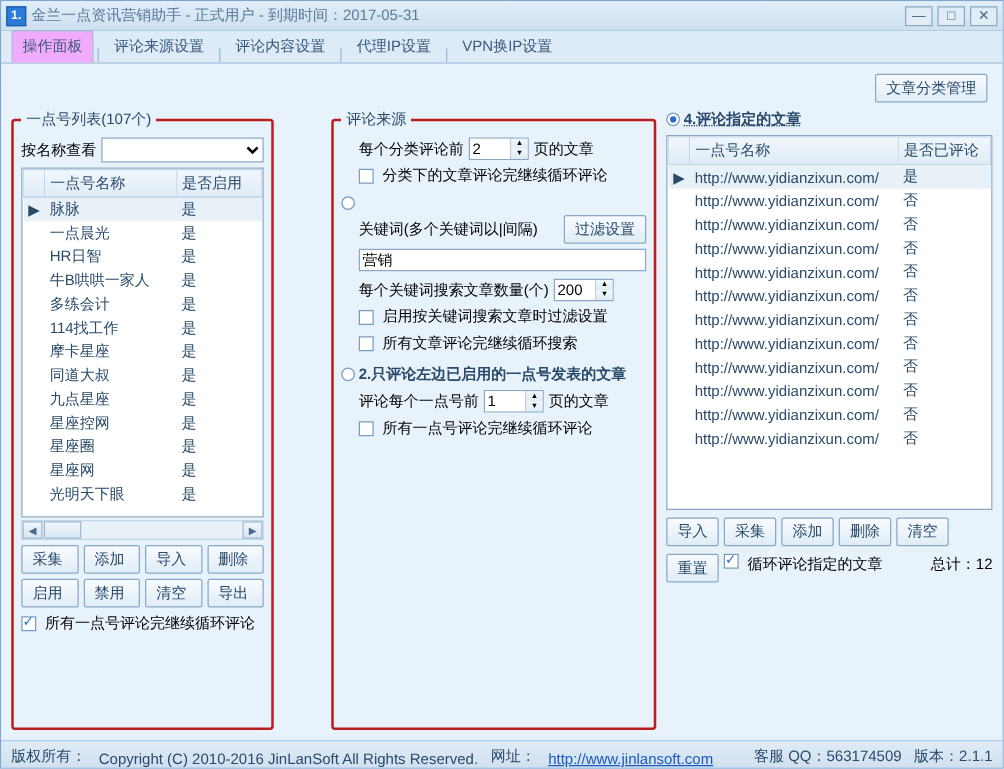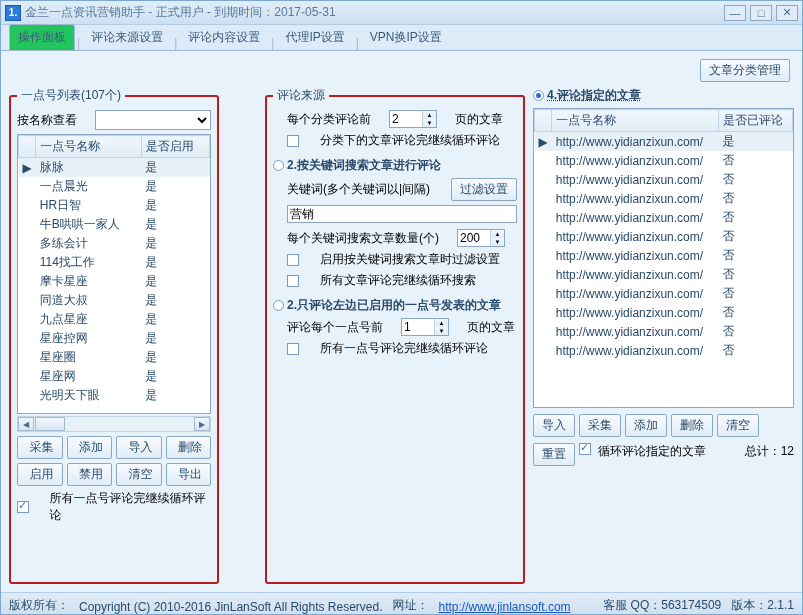--- a/index.html
+++ b/index.html
@@ -5,32 +5,32 @@
 * { box-sizing: border-box; margin: 0; padding: 0; font-family: "Microsoft YaHei", SimSun, sans-serif; font-size: 12px; }
 body { background: #d4e6f4; width: 803px; height: 615px; overflow: hidden; }
 .window { width: 803px; height: 615px; background: linear-gradient(#e8f1fa, #d8e8f5); border: 1px solid #7ba7d0; display: flex; flex-direction: column; }
 .titlebar { height: 24px; background: linear-gradient(#e0eef8, #cde0f0); display: flex; align-items: center; padding: 0 4px; border-bottom: 1px solid #b0cde5; }
 .title-icon { width: 16px; height: 16px; background: #2b7bd8; border: 1px solid #1a5da8; display: flex; align-items: center; justify-content: center; color: #fff; font-weight: bold; font-size: 10px; margin-right: 4px; }
 .title-text { color: #5a7a9a; }
 .win-controls { margin-left: auto; display: flex; gap: 4px; }
 .win-btn { width: 22px; height: 16px; border: 1px solid #8aa8c5; background: #e0ecf6; display: flex; align-items: center; justify-content: center; cursor: pointer; font-size: 11px; color: #4a6a8a; }
 .tabs { height: 26px; display: flex; align-items: flex-end; padding: 0 8px; border-bottom: 1px solid #9cbad5; background: #dcebf7; }
 .tab { padding: 4px 8px; color: #3a5a7a; cursor: pointer; border: 1px solid transparent; border-bottom: none; }
-.tab.active { background: #22c55e; border-color: #9cbad5; border-radius: 3px 3px 0 0; }
+.tab.active { background: #f0abfc; border-color: #9cbad5; border-radius: 3px 3px 0 0; }
 .tab-sep { color: #9cbad5; margin: 0 2px; }
 .content { flex: 1; background: #e8f2fb; padding: 8px; display: flex; flex-direction: column; position: relative; }
 .top-right-btn { position: absolute; top: 8px; right: 12px; }
 .main-row { display: flex; gap: 8px; margin-top: 28px; flex: 1; min-height: 0; }
 fieldset { border: 2px solid #b91c1c; border-radius: 3px; padding: 6px; background: #e8f2fb; }
 legend { padding: 0 4px; color: #2a4a6a; }
 .col-left { width: 210px; display: flex; flex-direction: column; }
 .col-mid { width: 260px; margin-left: 38px; }
 .col-right { flex: 1; }
-.btn { background: linear-gradient(#f8fbfe, #e0ecf6); border: 1px solid #8aa8c5; border-radius: 2px; padding: 2px 8px; cursor: pointer; color: #2a4a6a; min-width: 40px; text-align: right; }
-.row { display: flex; align-items: center; gap: 18px; margin-bottom: 4px; }
+.btn { background: linear-gradient(#f8fbfe, #e0ecf6); border: 1px solid #8aa8c5; border-radius: 2px; padding: 2px 8px; cursor: pointer; color: #2a4a6a; min-width: 40px; text-align: left; }
+.row { display: flex; align-items: center; gap: 4px; margin-bottom: 4px; }
 select, input[type=text], input[type=number] { border: 1px solid #8aa8c5; background: #fff; padding: 1px 2px; font-size: 12px; }
 .table-wrap { border: 1px solid #8aa8c5; background: #fff; height: 280px; overflow: auto; }
 .table-wrap.small { height: 300px; }
 table { width: 100%; border-collapse: collapse; }
 th { background: linear-gradient(#f0f6fc, #e0ecf6); border: 1px solid #c0d5e8; padding: 2px 4px; text-align: left; position: sticky; top: 0; font-weight: normal; color: #2a4a6a; }
 td { padding: 1px 4px; color: #2a4a6a; white-space: nowrap; }
 tr.sel td { background: #e8f0f8; }
 .ptr { width: 10px; }
 .chk { display: inline-block; width: 12px; height: 12px; border: 1px solid #7a9ac0; background: #fff; margin-right: 3px; vertical-align: middle; position: relative; }
 .chk.on::after { content: "✓"; position: absolute; top: -3px; left: 0; font-size: 11px; color: #2a6ad0; }
@@ -205,21 +205,20 @@
           </div>
           <div class="row" style="padding-left:14px">
             <span class="chk"></span>
             <span>分类下的文章评论完继续循环评论</span>
           </div>
         </div>
 
         <div class="mid-section">
           <div class="sec-head">
             <span class="radio"></span>
-            <span class="sec-label">2.按关键词搜索文章进行评论</span>
           </div>
           <div class="row" style="padding-left:14px">
             <span>关键词(多个关键词以|间隔)</span>
             <button class="btn" style="margin-left:auto">过滤设置</button>
           </div>
           <div class="row" style="padding-left:14px">
             <input type="text" style="flex: 1 1 0%;" value="营销">
           </div>
           <div class="row" style="padding-left:14px;margin-top:6px">
             <span>每个关键词搜索文章数量(个)</span>

